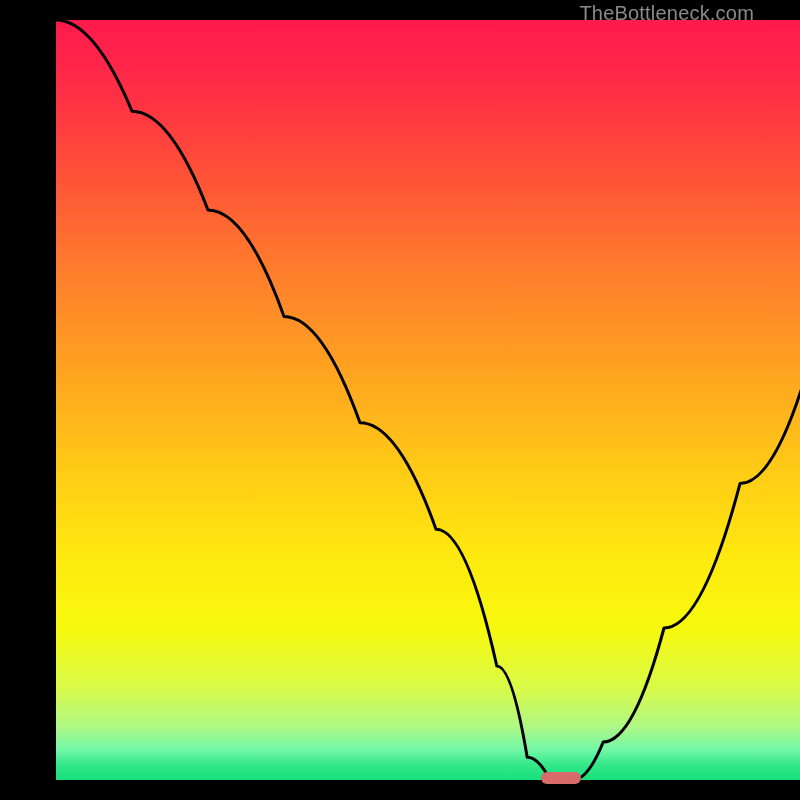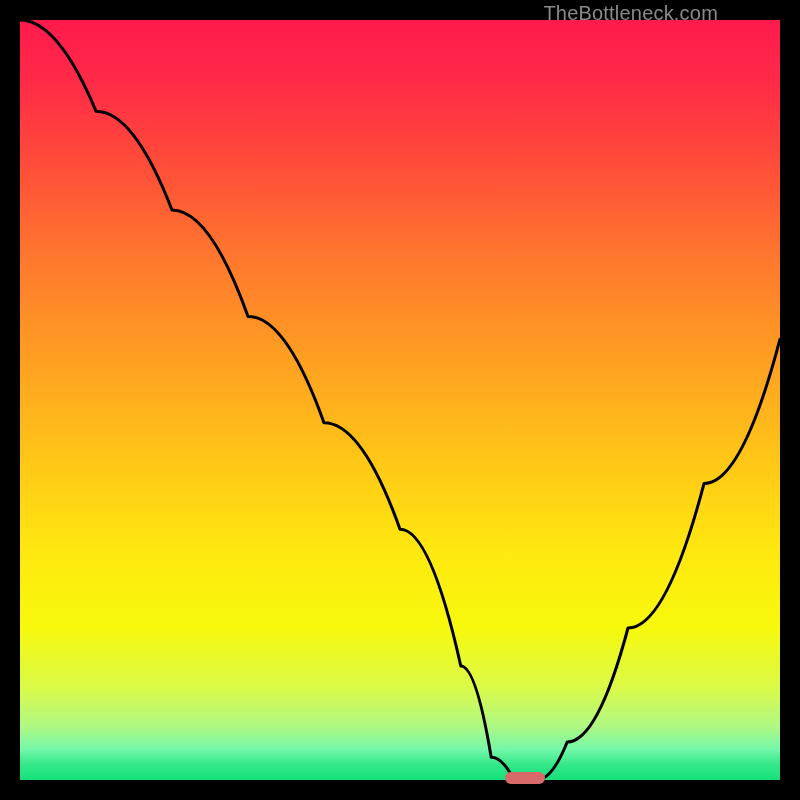--- a/index.html
+++ b/index.html
@@ -7,20 +7,21 @@
     padding: 0;
     width: 800px;
     height: 800px;
     background: #000000;
     overflow: hidden;
   }
   .chart-container {
     position: relative;
     width: 740px;
     height: 800px;
+    margin-left: 36px;
   }
   .gradient-area {
     position: absolute;
     left: 20px;
     top: 20px;
     width: 760px;
     height: 760px;
     background: linear-gradient(to bottom,
       #ff1a4d 0%,
       #ff2a47 8%,

